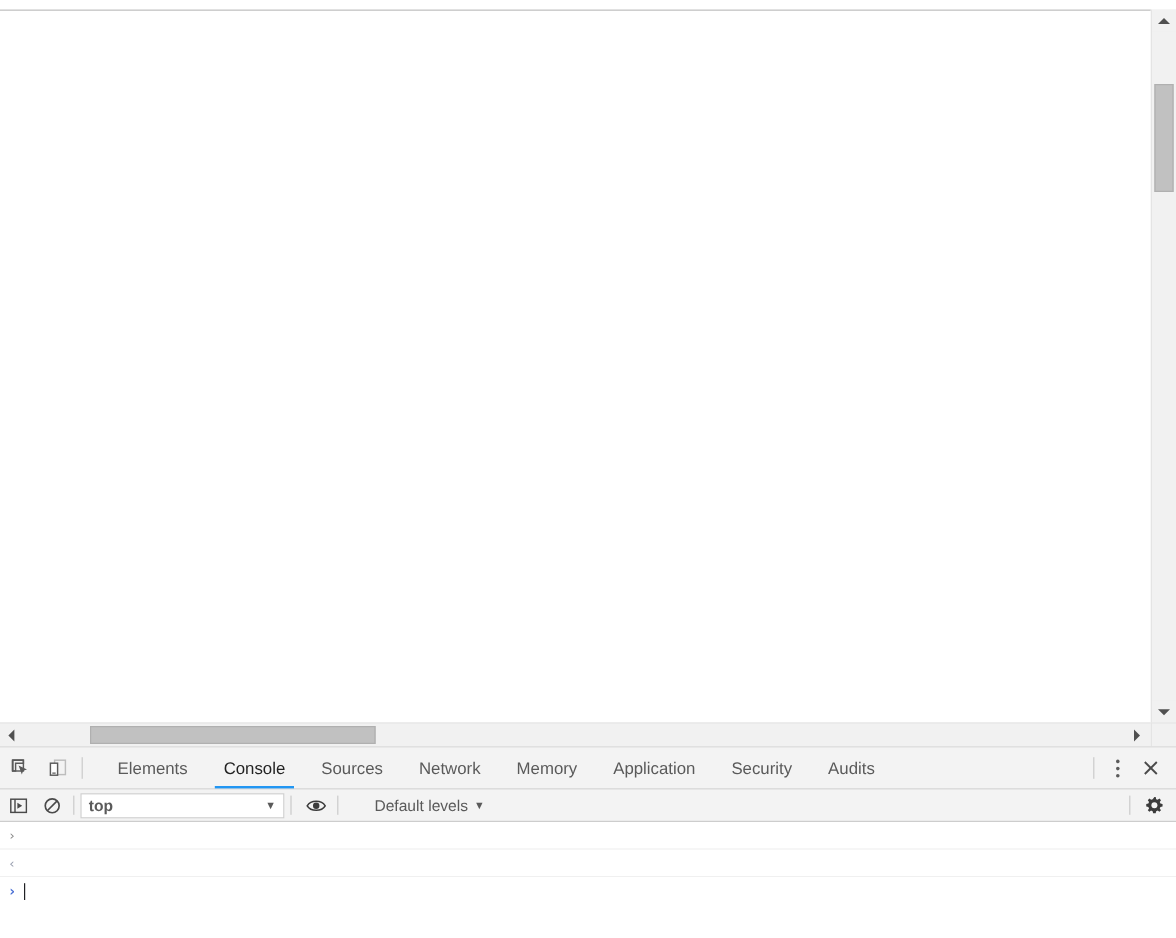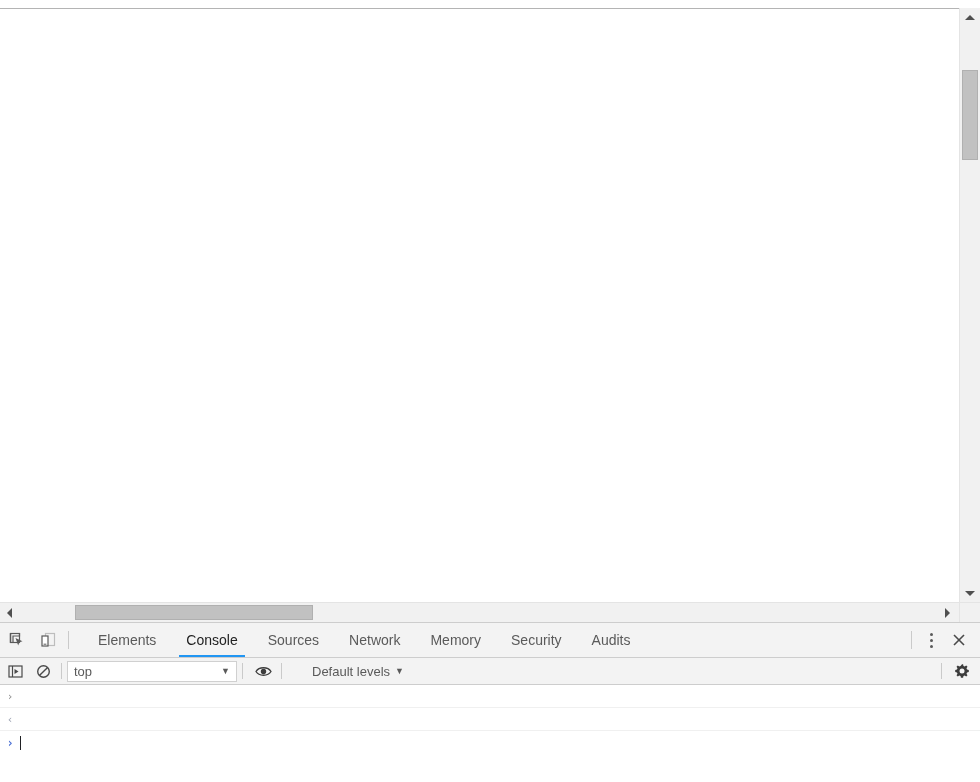--- a/index.html
+++ b/index.html
@@ -275,20 +275,21 @@
     height: 21px;
     background: #ffffff;
     border: 1px solid #d0d0d0;
     box-sizing: border-box;
     display: flex;
     align-items: center;
     padding: 0 6px;
     font-size: 13px;
     color: #5a5a5a;
     cursor: pointer;
+    font-weight: bold;
   }
   .context-select .caret {
     position: absolute;
     right: 6px;
     top: 50%;
     transform: translateY(-50%);
     font-size: 9px;
     color: #5a5a5a;
   }
   .filter-input {
@@ -452,20 +453,23 @@
         <div class="tab">
           <span>Sources</span>
         </div>
         <div class="tab">
           <span>Network</span>
         </div>
         <div class="tab">
           <span>Memory</span>
         </div>
         <div class="tab">
+          <span>Application</span>
+        </div>
+        <div class="tab">
           <span>Security</span>
         </div>
         <div class="tab">
           <span>Audits</span>
         </div>
       </div>
 
       <div class="tabstrip-right">
         <div class="vsep"></div>
         <div class="dots">

